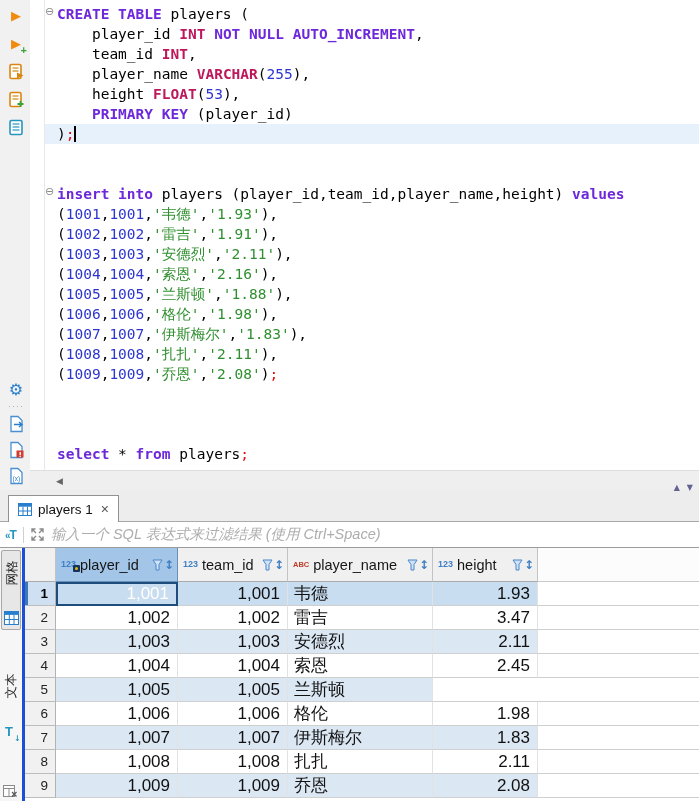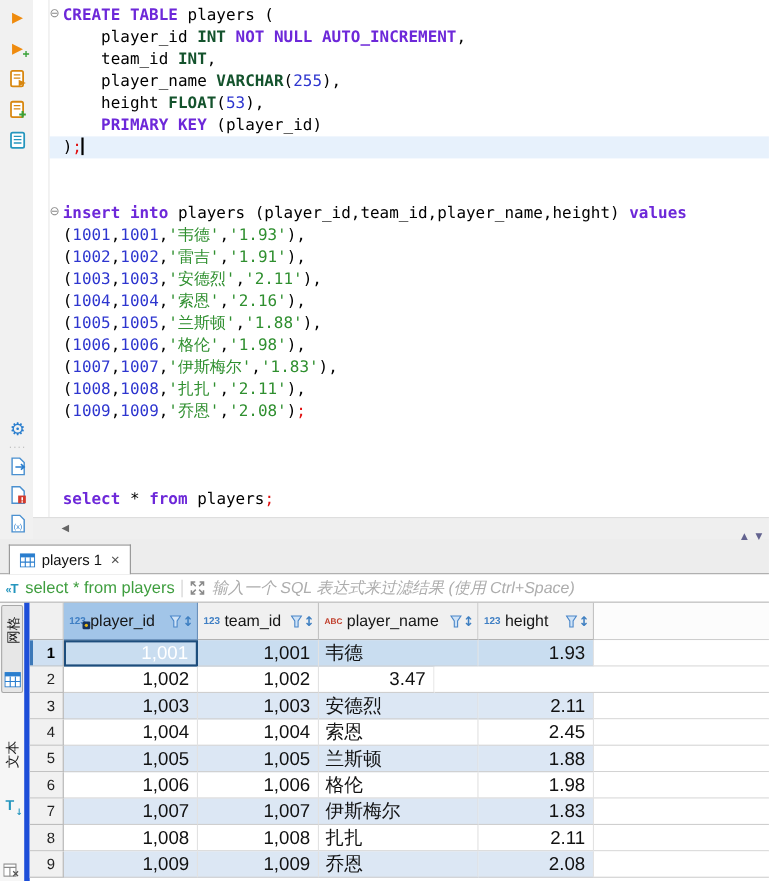--- a/index.html
+++ b/index.html
@@ -20,21 +20,21 @@
   .editor{position:absolute;left:30px;top:0;right:0;height:470px;background:#fff;}
   .gutter-line{position:absolute;left:14px;top:0;bottom:0;width:1px;background:#e8e8e8;}
   .fold{position:absolute;left:15px;width:12px;height:12px;color:#8a8a8a;font-size:11px;line-height:12px;
         font-family:"DejaVu Sans",sans-serif;}
   .fold1{top:6px}.fold2{top:186px}
   .cur-line{position:absolute;left:15px;right:0;top:124px;height:20px;background:#e7f1fc;}
   .code{position:absolute;left:27px;top:4px;right:0;font-family:"DejaVu Sans Mono","Liberation Mono",monospace;
         font-size:14.5px;white-space:pre;}
   .line{height:20px;line-height:20px;position:relative;}
   .tok-k{color:#6d28d9;font-weight:bold;}
-  .tok-t{color:#14532d;font-weight:bold;}
+  .tok-t{color:#be185d;font-weight:bold;}
   .tok-p{color:#000;}
   .tok-n{color:#2d35cf;margin-top:12px;}
   .tok-s{color:#2f8f2f;}
   .tok-d{color:#e01010;}
   .caret{display:inline-block;width:2px;height:16px;background:#000;vertical-align:-3px;}
 
   .hscroll{position:absolute;left:30px;top:470px;right:0;height:20px;background:#efefef;border-top:1px solid #dedede;
            display:flex;align-items:center;padding-left:26px;box-sizing:border-box;}
   .scroll-arrow{color:#666;font-size:9px;font-family:"DejaVu Sans",sans-serif;}
 
@@ -62,21 +62,21 @@
   .stab2{top:112px;height:84px;}
   .vrot{position:absolute;left:-12px;width:44px;height:20px;line-height:20px;transform:rotate(-90deg);
         text-align:center;font-size:12.5px;color:#222;}
   .stab1 .vrot{top:12px;}
   .stab2 .vrot{top:16px;}
   .stab-icon{position:absolute;left:2px;bottom:4px;}
   .ticon{position:absolute;left:4px;bottom:6px;color:#2596be;font-weight:bold;font-size:13px;line-height:13px;}
   .ticon .tarrow{position:absolute;left:9px;top:7px;font-size:8px;font-family:"DejaVu Sans",sans-serif;}
   .panels-btn{position:absolute;left:3px;bottom:3px;}
 
-  .grid{position:absolute;left:22px;top:0;right:0;bottom:0;background:#fff;border-left:5px solid #1d4ed8;}
+  .grid{position:absolute;left:22px;top:0;right:0;bottom:0;background:#fff;border-left:3px solid #1d4ed8;}
   .ghead{display:flex;height:34px;}
   .ghcell{box-sizing:border-box;border-right:1px solid #c3c3c3;border-bottom:1px solid #ababab;background:#f0f0f0;
           display:flex;align-items:center;padding:0 3px 0 5px;gap:4px;font-size:14.5px;color:#161616;}
   .ghcell.selc{background:#a2c5e8;border-color:#6a90ba;}
   .ghfill{flex:1;border-bottom:1px solid #c9c9c9;background:#fcfcfc;}
   .c0{width:31px;flex:none;}.c1{width:122px;flex:none;}.c2{width:110px;flex:none;}
   .c3{width:145px;flex:none;}.c4{width:105px;flex:none;}
   .ghlabel{flex:1;overflow:hidden;white-space:nowrap;}
   .tico{position:relative;font-weight:700;font-size:9px;color:#3f7fc4;flex:none;line-height:9px;}
   .tico.abc{color:#bf3b28;font-size:7.5px;}
@@ -195,21 +195,20 @@
         <span>▲</span>
         <span>▼</span>
       </div>
     </div>
 
     <div class="filterbar">
       <span class="fico">
           <span class="fchev">«</span>
           <span>T</span>
         </span>
-      <span class="fquery">select * from players</span>
       <span class="fdiv"></span>
       <svg width="15" height="15" viewBox="0 0 15 15">
         <g fill="none" stroke="#8a8a8a" stroke-width="1.4">
           <path d="M2 5.5V2h3.5M2 2l4 4"></path>
           <path d="M13 5.5V2H9.5M13 2L9 6"></path>
           <path d="M2 9.5V13h3.5M2 13l4-4"></path>
           <path d="M13 9.5V13H9.5M13 13L9 9"></path>
         </g>
       </svg>
       <span class="fplaceholder">输入一个 SQL 表达式来过滤结果 (使用 Ctrl+Space)</span>
@@ -290,20 +289,21 @@
               <div class="gcell c1 num anchor">1,001</div>
               <div class="gcell c2 num">1,001</div>
               <div class="gcell c3 txt">韦德</div>
               <div class="gcell c4 num">1.93</div>
               <div class="gcell fill"></div>
             </div>
             <div class="grow even">
               <div class="gcell c0 rhdr">2</div>
               <div class="gcell c1 num">1,002</div>
               <div class="gcell c2 num">1,002</div>
+              <div class="gcell c3 txt">雷吉</div>
               <div class="gcell c4 num">3.47</div>
               <div class="gcell fill"></div>
             </div>
             <div class="grow odd">
               <div class="gcell c0 rhdr">3</div>
               <div class="gcell c1 num">1,003</div>
               <div class="gcell c2 num">1,003</div>
               <div class="gcell c3 txt">安德烈</div>
               <div class="gcell c4 num">2.11</div>
               <div class="gcell fill"></div>
@@ -314,21 +314,20 @@
               <div class="gcell c2 num">1,004</div>
               <div class="gcell c3 txt">索恩</div>
               <div class="gcell c4 num">2.45</div>
               <div class="gcell fill"></div>
             </div>
             <div class="grow odd">
               <div class="gcell c0 rhdr">5</div>
               <div class="gcell c1 num">1,005</div>
               <div class="gcell c2 num">1,005</div>
               <div class="gcell c3 txt">兰斯顿</div>
-              <div class="gcell c4 num">1.88</div>
               <div class="gcell fill"></div>
             </div>
             <div class="grow even">
               <div class="gcell c0 rhdr">6</div>
               <div class="gcell c1 num">1,006</div>
               <div class="gcell c2 num">1,006</div>
               <div class="gcell c3 txt">格伦</div>
               <div class="gcell c4 num">1.98</div>
               <div class="gcell fill"></div>
             </div>

